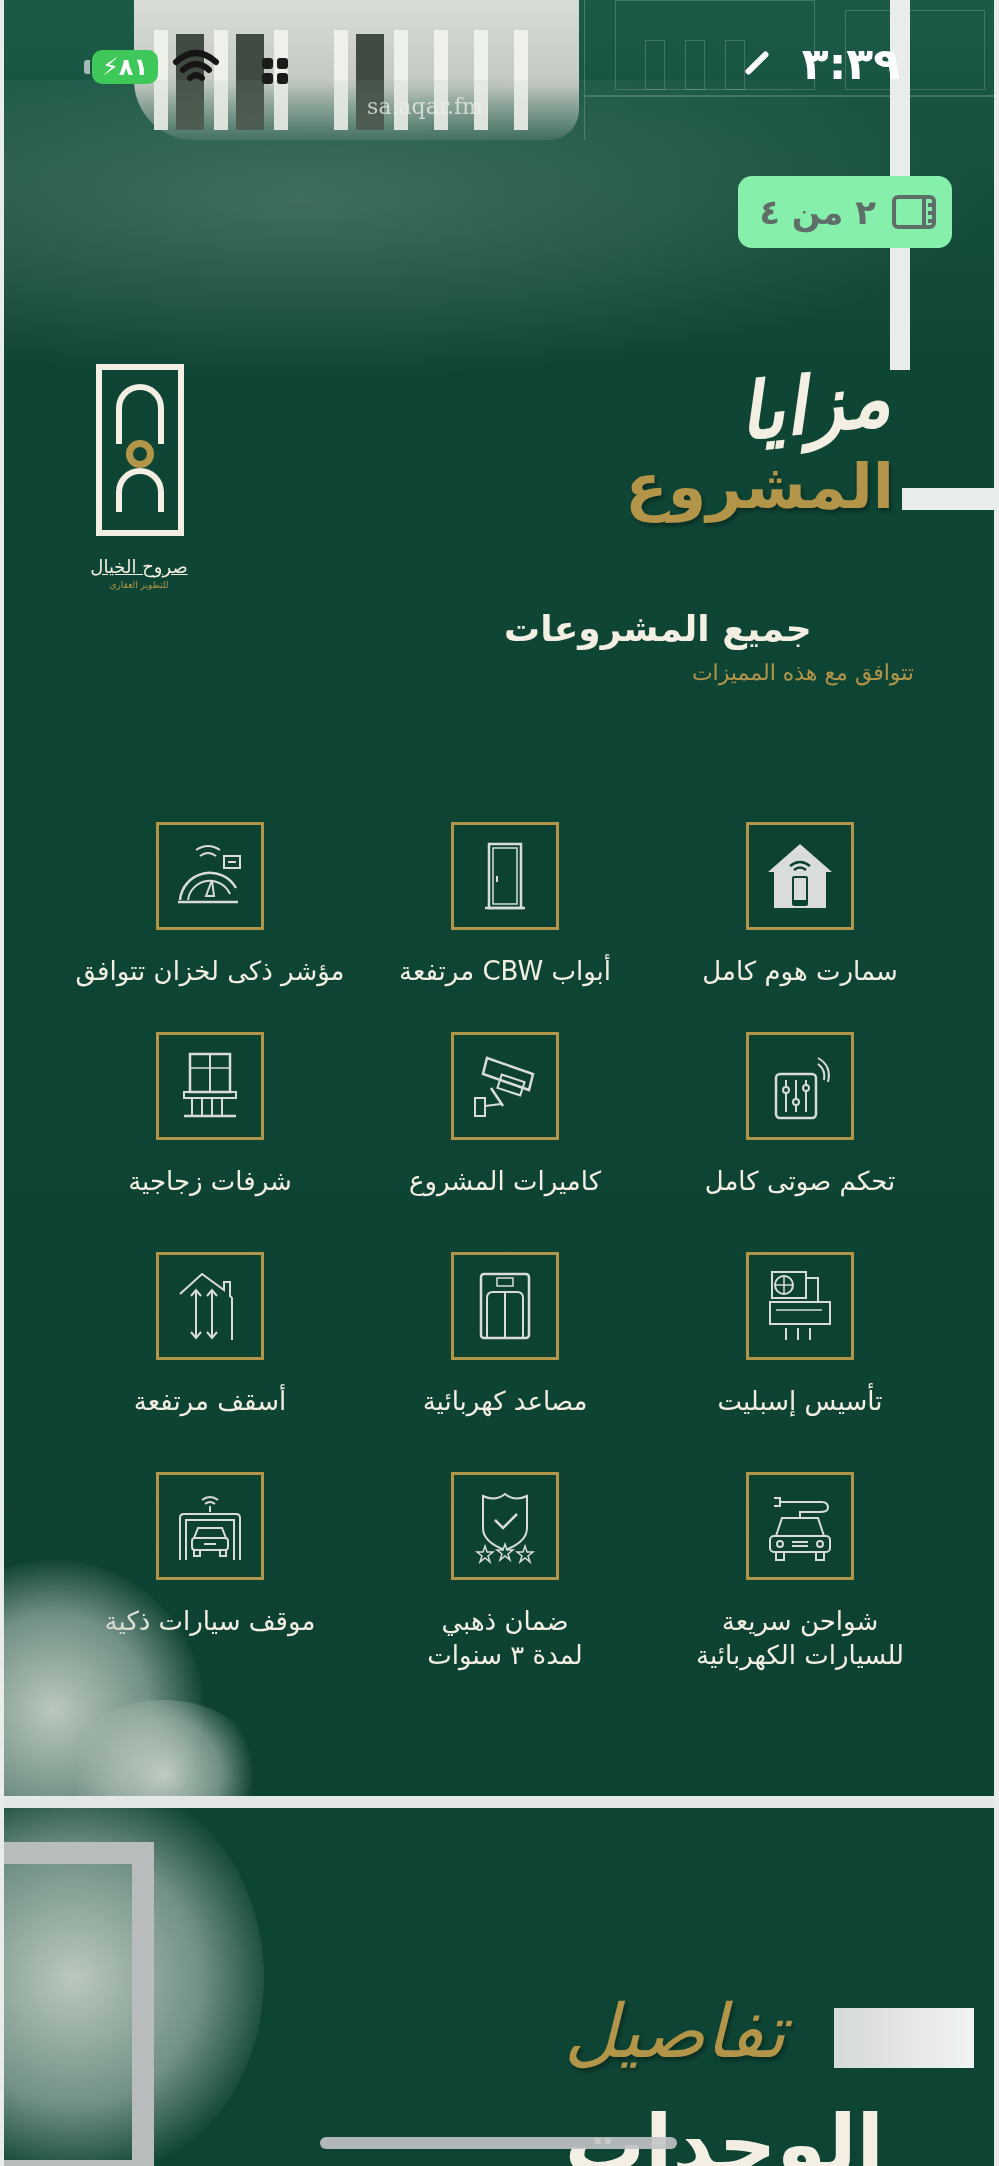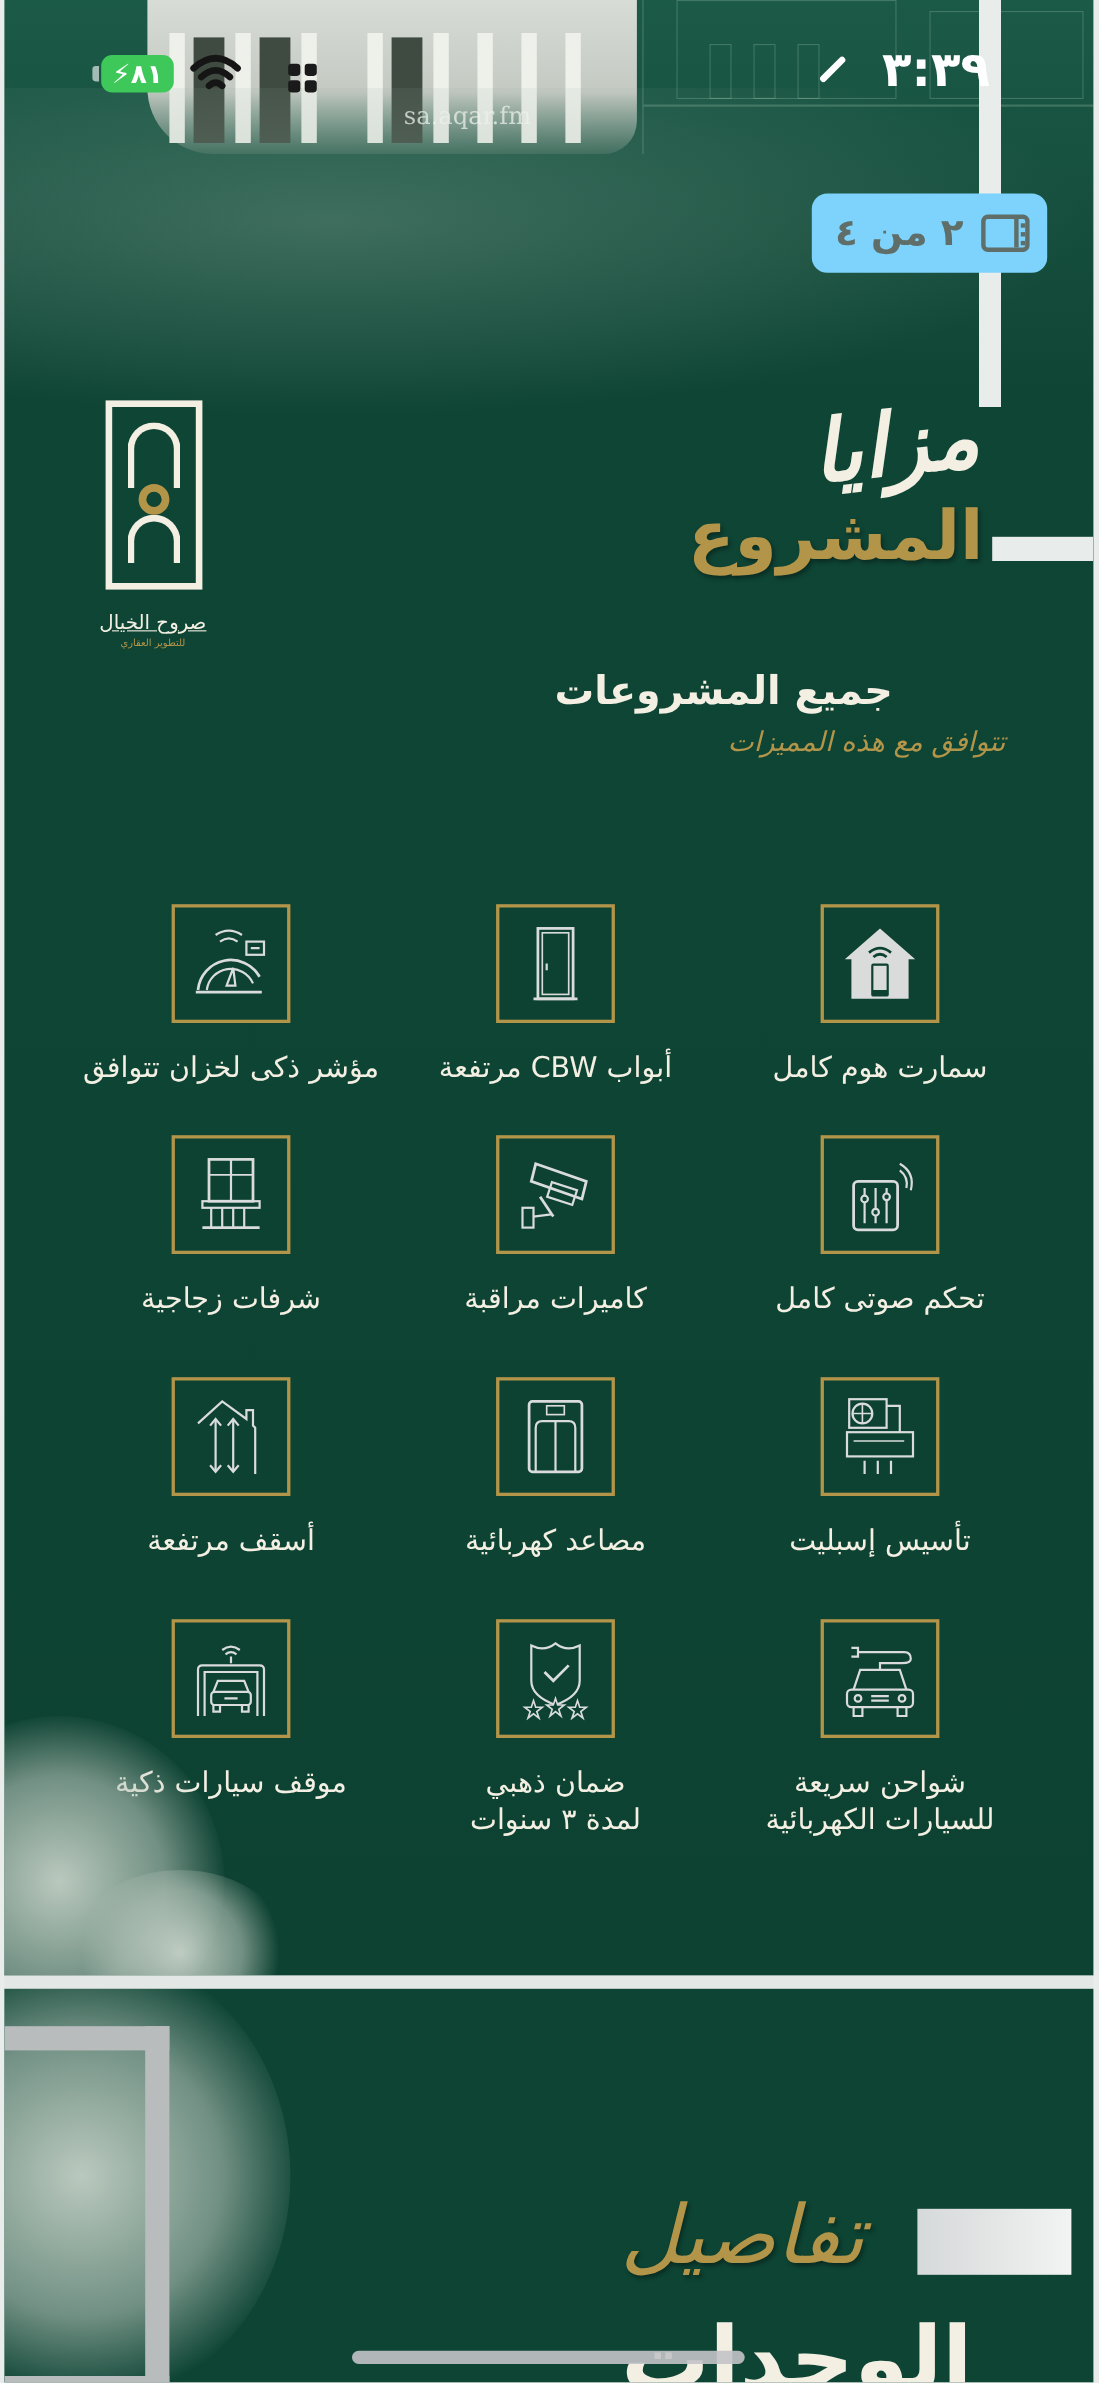--- a/index.html
+++ b/index.html
@@ -31,39 +31,39 @@
   .wifi { position: absolute; left: 172px; top: 48px; width: 48px; height: 40px; }
   .cell { position: absolute; left: 262px; top: 58px; width: 28px; height: 28px; }
   .cell span { position: absolute; width: 11px; height: 11px; background: #1a1a1a; border-radius: 3px; }
   .time { position: absolute; left: 740px; top: 38px; width: 160px; font-size: 44px; color: #ffffff; font-weight: bold; text-align: right; letter-spacing: 1px; }
   .location { position: absolute; left: 742px; top: 60px; width: 30px; height: 6px; background: #fff; transform: rotate(-45deg); border-radius: 3px; }
 
   .watermark { position: absolute; left: 340px; top: 95px; width: 170px; text-align: center; color: rgba(235,240,235,0.75); z-index: 4; }
   .watermark .ar { font-size: 58px; font-weight: bold; line-height: 60px; }
   .watermark .url { font-family: "DejaVu Serif", serif; font-size: 22px; line-height: 24px; }
 
-  .page-badge { position: absolute; left: 738px; top: 176px; width: 214px; height: 72px; background: #7dd3fc; border-radius: 14px; z-index: 6;
+  .page-badge { position: absolute; left: 738px; top: 176px; width: 214px; height: 72px; background: #86efac; border-radius: 14px; z-index: 6;
     display: flex; align-items: center; justify-content: flex-end; padding-right: 16px; gap: 16px; direction: ltr; }
   .page-badge .txt { font-size: 34px; font-weight: bold; color: #5f6e69; }
   .page-badge .ico { width: 44px; height: 34px; border: 4px solid #5f6e69; border-radius: 6px; position: relative; }
   .page-badge .ico::after { content: ""; position: absolute; right: 6px; top: 0; bottom: 0; width: 4px; background: #5f6e69; }
   .page-badge .ico i { position: absolute; right: 0; width: 4px; height: 4px; background: #5f6e69; }
 
   .logo { position: absolute; left: 92px; top: 364px; width: 88px; height: 172px; border: 6px solid #f3efe3; }
   .logo .arch1 { position: absolute; left: 14px; top: 14px; width: 48px; height: 60px; border: 6px solid #f3efe3; border-bottom: none; border-radius: 24px 24px 0 0; }
   .logo .ring { position: absolute; left: 24px; top: 70px; width: 28px; height: 28px; border: 7px solid #b3954a; border-radius: 50%; }
   .logo .arch2 { position: absolute; left: 14px; top: 98px; width: 48px; height: 44px; border: 6px solid #f3efe3; border-bottom: none; border-radius: 24px 24px 0 0; }
   .logo-name { position: absolute; left: 70px; top: 556px; width: 130px; text-align: center; font-size: 18px; color: #f3efe3; direction: rtl; text-decoration: underline; }
   .logo-sub { position: absolute; left: 70px; top: 580px; width: 130px; text-align: center; font-size: 9px; color: #b3954a; direction: rtl; }
   .title-bar-h { position: absolute; left: 898px; top: 488px; width: 92px; height: 22px; background: #e8ecea; }
   .title-line1 { position: absolute; left: 690px; top: 360px; width: 240px; text-align: center; font-size: 78px; color: #f3efe3; font-weight: bold; direction: rtl; font-style: italic; transform: rotate(-6deg); }
   .title-line2 { position: absolute; left: 600px; top: 450px; width: 290px; text-align: right; font-size: 62px; color: #b3954a; font-weight: bold; direction: rtl; text-shadow: 2px 3px 4px rgba(0,0,0,0.35); }
 
   .sub1 { position: absolute; left: 500px; top: 608px; width: 410px; text-align: left; font-size: 36px; color: #f3efe3; font-weight: bold; direction: rtl; }
-  .sub2 { position: absolute; left: 450px; top: 660px; width: 460px; text-align: right; font-size: 25px; color: #b3954a; direction: rtl; font-family: "DejaVu Serif", serif; font-style: italic; }
+  .sub2 { position: absolute; left: 450px; top: 660px; width: 460px; text-align: right; font-size: 22px; color: #b3954a; direction: rtl; font-family: "DejaVu Serif", serif; }
 
   .feature { position: absolute; width: 300px; height: 170px; }
   .feature .frame { position: absolute; left: 96px; top: 0; width: 108px; height: 108px; border: 3px solid #b3954a; background: #0d4232; display: flex; align-items: center; justify-content: center; }
   .feature .frame svg { width: 76px; height: 76px; }
   .feature .label { position: absolute; left: 0; top: 132px; width: 300px; text-align: center; font-size: 26px; color: #f3efe3; direction: rtl; line-height: 34px; }
 
   .cloud { position: absolute; border-radius: 50%; background: radial-gradient(circle, rgba(205,215,205,0.9) 0%, rgba(180,195,185,0.6) 45%, rgba(20,80,60,0) 72%); }
 
   .divider { position: absolute; left: 4px; top: 1796px; width: 990px; height: 12px; background: #e3e8e6; }
 
@@ -176,21 +176,21 @@
   <div class="feature" style="left:351px;top:1032px">
     <div class="frame">
         <svg viewBox="0 0 76 76">
           <path d="M20 10 L66 26 L62 42 L16 26 Z" fill="none" stroke="#d9dcdb" stroke-width="2.5"></path>
           <rect x="32" y="30" width="24" height="14" transform="rotate(18 44 37)" fill="none" stroke="#d9dcdb" stroke-width="2"></rect>
           <path d="M24 40 L36 58" stroke="#d9dcdb" stroke-width="2.5"></path>
           <rect x="8" y="50" width="10" height="18" fill="none" stroke="#d9dcdb" stroke-width="2"></rect>
           <line x1="18" y1="58" x2="34" y2="56" stroke="#d9dcdb" stroke-width="2"></line>
         </svg>
       </div>
-    <div class="label">كاميرات مراقبة</div>
+    <div class="label">كاميرات المشروع</div>
   </div>
   <div class="feature" style="left:56px;top:1032px">
     <div class="frame">
         <svg viewBox="0 0 76 76">
           <rect x="18" y="6" width="40" height="38" fill="none" stroke="#d9dcdb" stroke-width="2.5"></rect>
           <line x1="38" y1="6" x2="38" y2="44" stroke="#d9dcdb" stroke-width="2"></line>
           <line x1="18" y1="20" x2="58" y2="20" stroke="#d9dcdb" stroke-width="1.5"></line>
           <rect x="12" y="44" width="52" height="6" fill="none" stroke="#d9dcdb" stroke-width="2"></rect>
           <line x1="20" y1="50" x2="20" y2="68" stroke="#d9dcdb" stroke-width="2"></line>
           <line x1="30" y1="50" x2="30" y2="68" stroke="#d9dcdb" stroke-width="2"></line>

